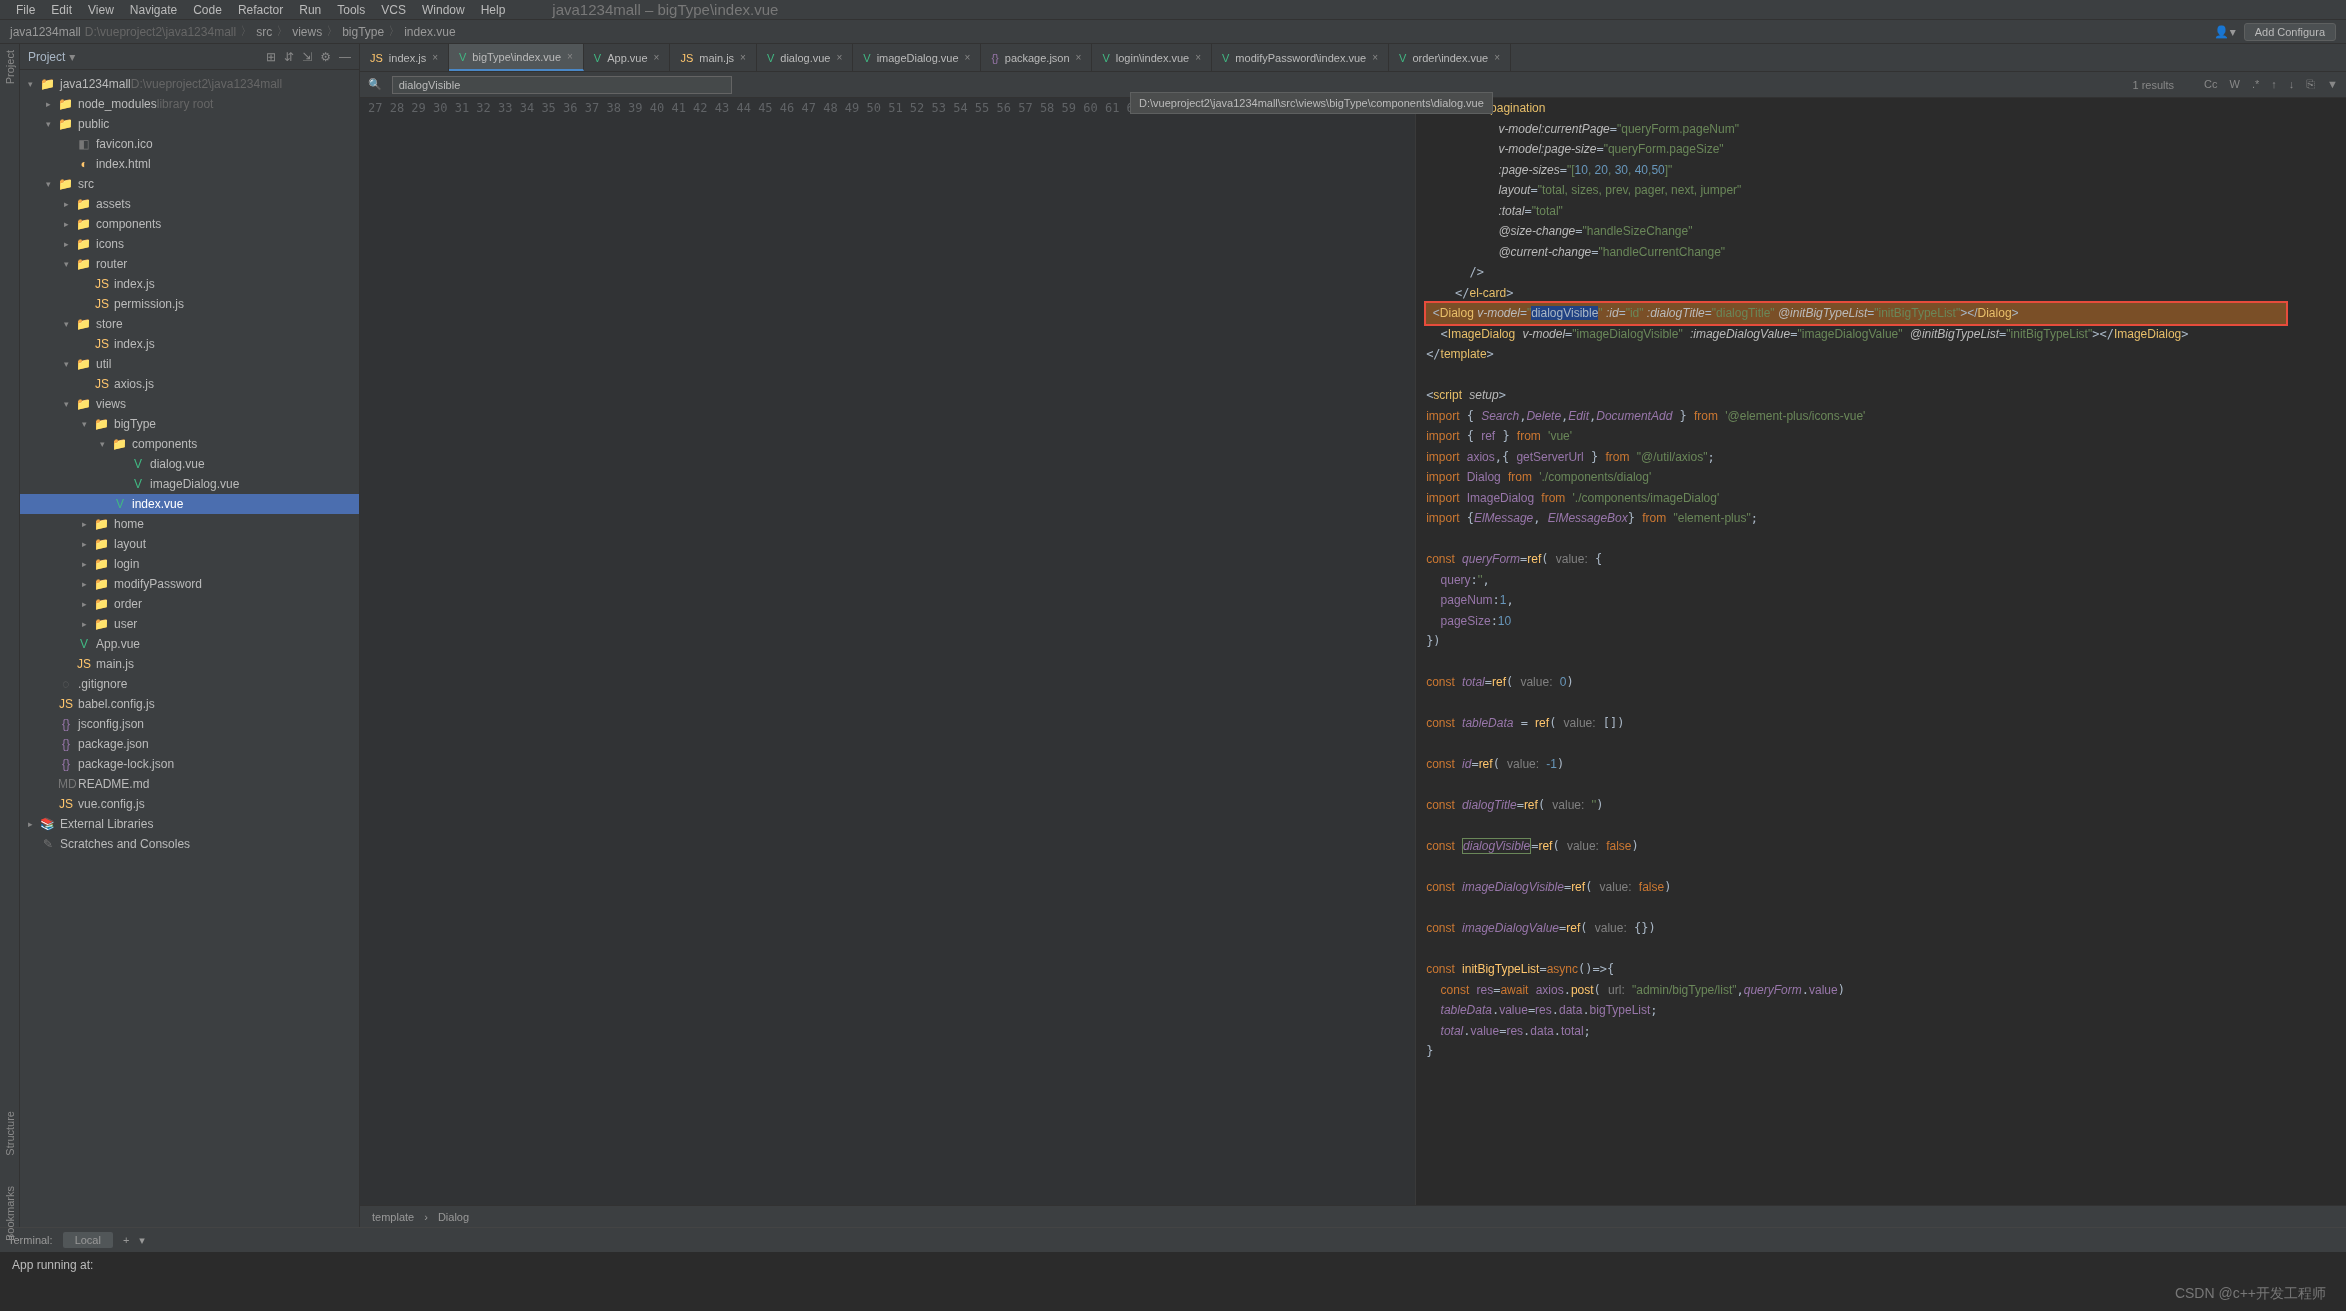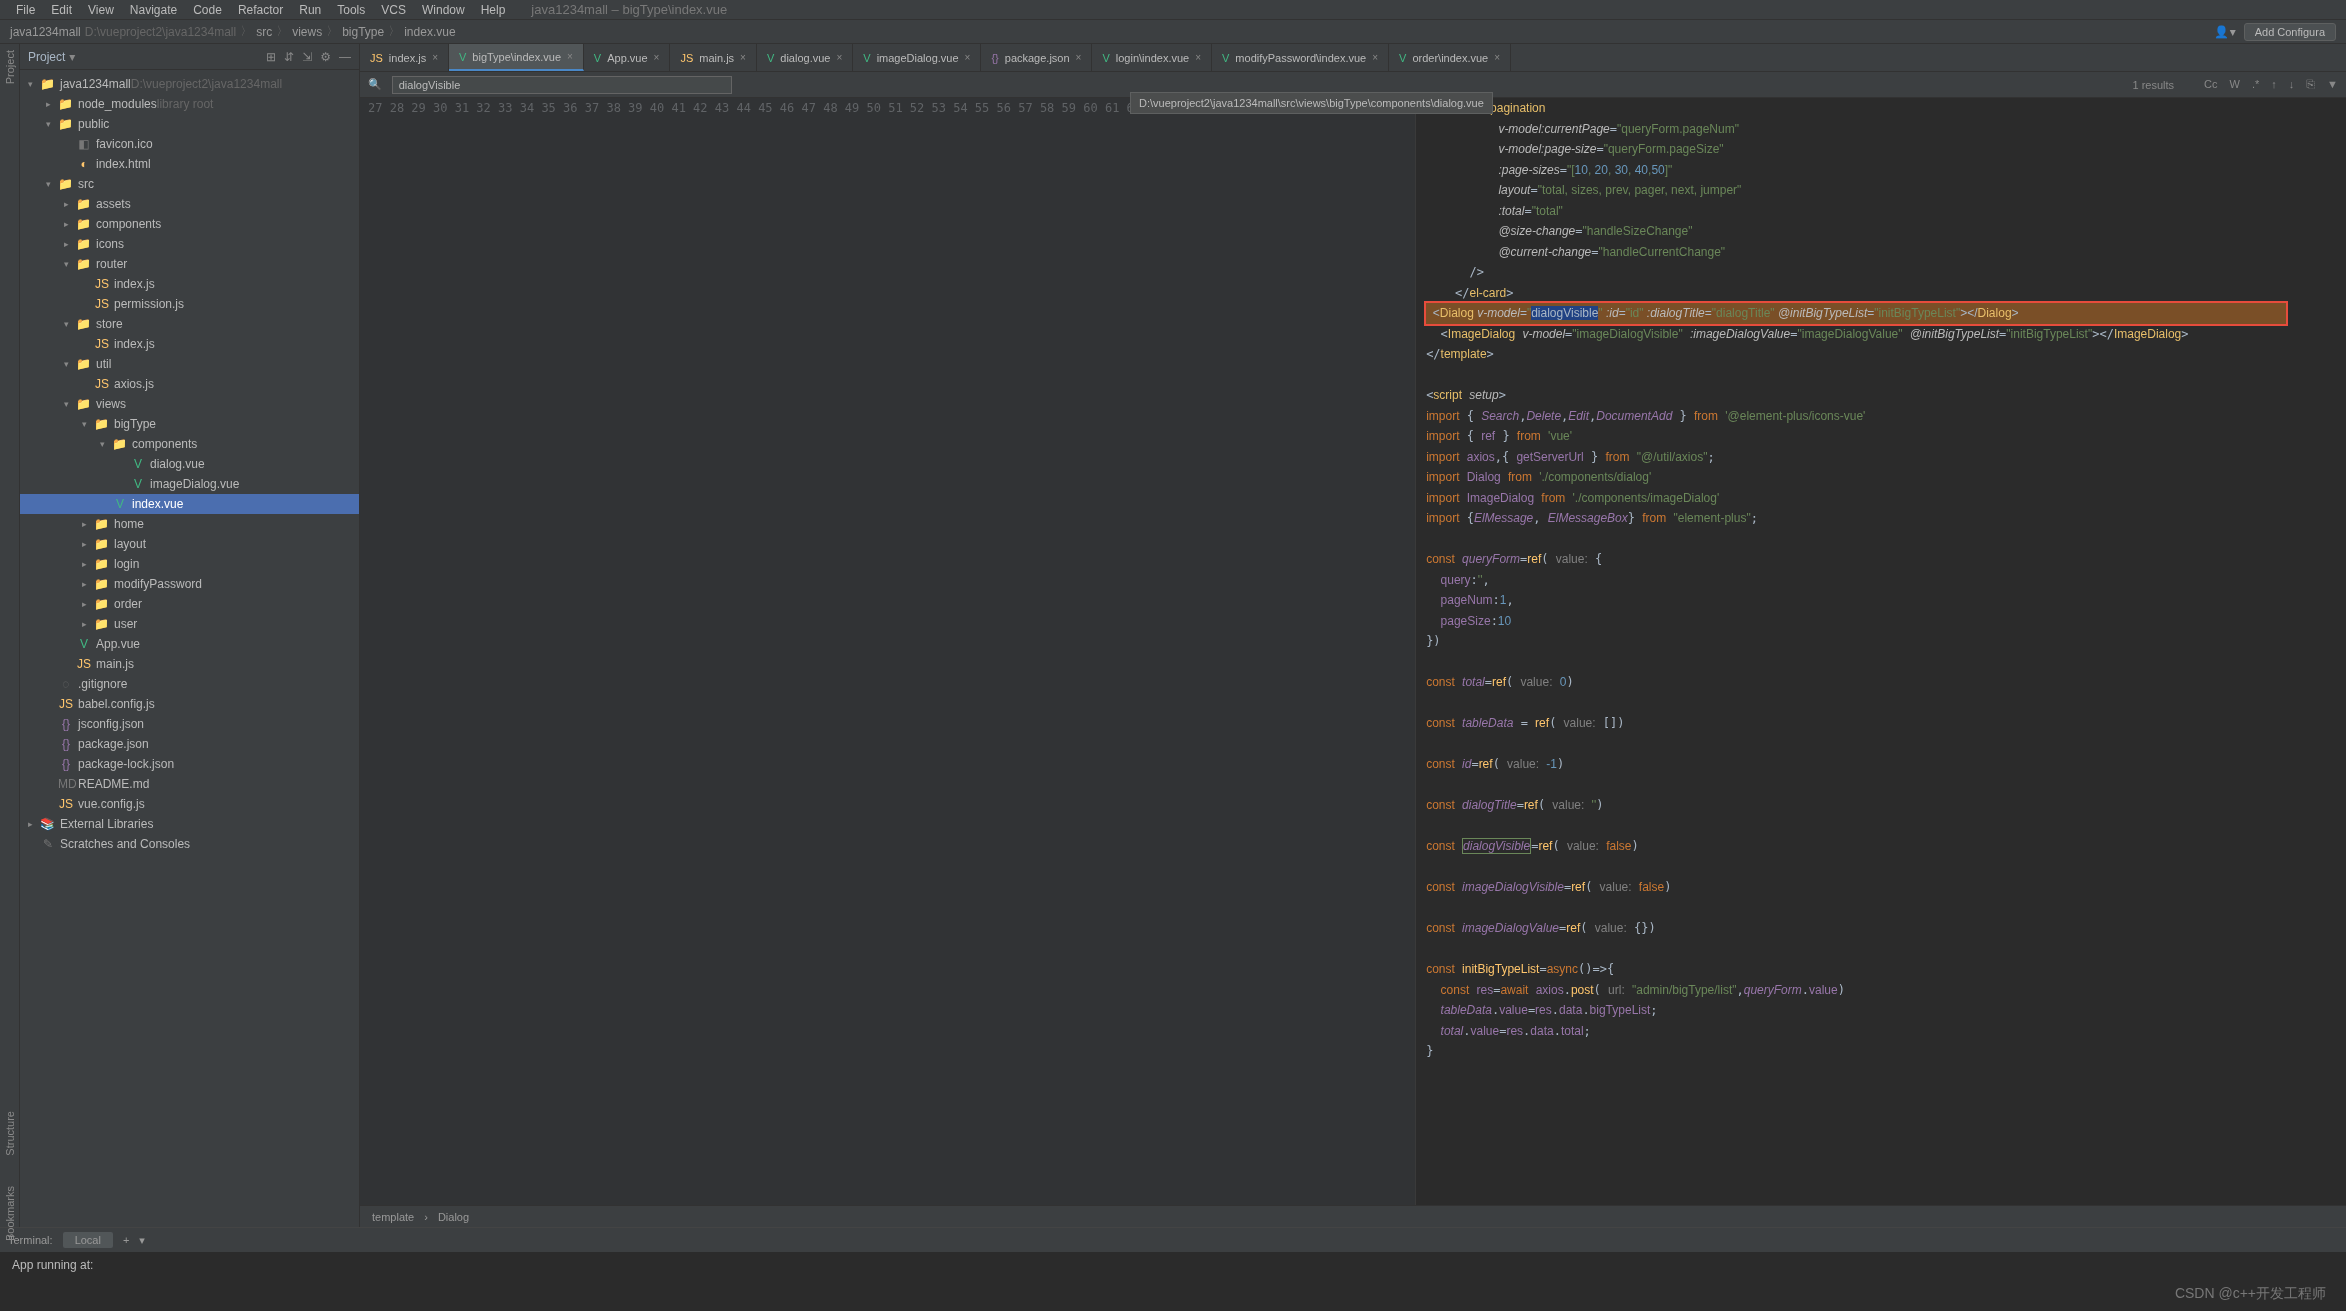--- a/index.html
+++ b/index.html
@@ -1,19 +1,19 @@
 <!DOCTYPE html>
 <html><head>
 <meta charset="utf-8">
 <style>
 * { margin: 0; padding: 0; box-sizing: border-box; font-family: "Segoe UI", Arial, sans-serif; }
 body { background: #2b2b2b; color: #a9b7c6; font-size: 12px; overflow: hidden; width: 2346px; height: 1311px; position: relative; }
 .menubar { background: #3c3f41; height: 20px; display: flex; align-items: center; padding: 0 8px; gap: 2px; border-bottom: 1px solid #323232; }
 .menubar .item { padding: 2px 8px; color: #bbb; cursor: pointer; }
-.menubar .path { margin-left: 16px; color: #787878; font-size: 13px; text-align: right; }
+.menubar .path { margin-left: 37px; color: #787878; font-size: 15px; text-align: right; }
 .breadcrumb { background: #3c3f41; height: 24px; display: flex; align-items: center; padding: 0 10px; color: #999; border-bottom: 1px solid #323232; justify-content: space-between; }
 .breadcrumb .left { display: flex; align-items: center; gap: 4px; }
 .breadcrumb .sep { color: #666; }
 .breadcrumb .right { display: flex; align-items: center; gap: 8px; }
 .breadcrumb .btn { background: #4c5052; border: 1px solid #5e6060; padding: 2px 10px; border-radius: 3px; color: #bbb; font-size: 11px; }
 .main { display: flex; height: calc(100% - 48px - 80px); }
 .leftbar { width: 20px; background: #3c3f41; border-right: 1px solid #323232; display:flex; flex-direction:column; align-items:center; padding-top:6px; gap:40px;}
 .leftbar span { writing-mode: vertical-rl; transform: rotate(180deg); color:#8a8a8a; font-size:11px;}
 .project { width: 340px; background: #3c3f41; border-right: 1px solid #323232; display:flex; flex-direction:column; }
 .project-header { height: 26px; display: flex; align-items: center; padding: 0 8px; justify-content: space-between; border-bottom: 1px solid #323232; }

